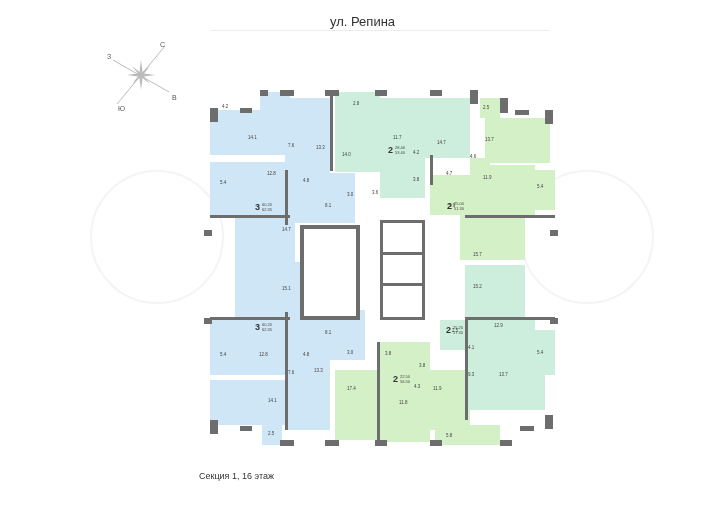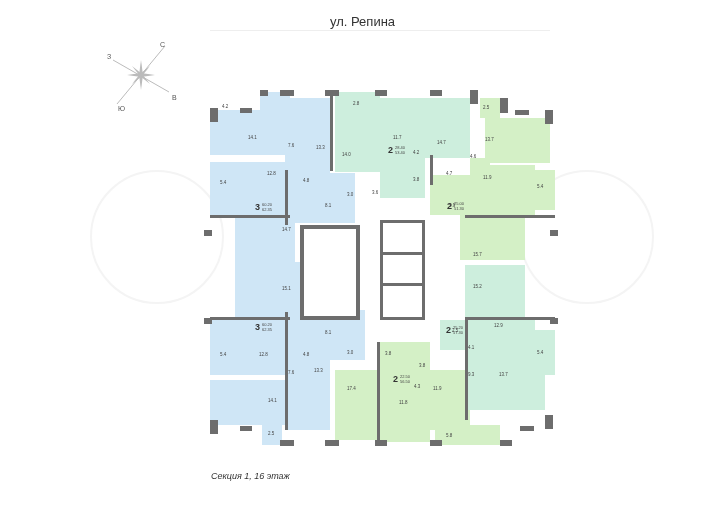--- a/index.html
+++ b/index.html
@@ -1,21 +1,21 @@
 <!DOCTYPE html>
 <html><head>
 <meta charset="utf-8">
 <style>
   html,body{margin:0;padding:0;background:#fff;}
   body{width:720px;height:508px;position:relative;overflow:hidden;font-family:"Liberation Sans",sans-serif;}
   .abs{position:absolute;}
   .street{left:330px;top:14px;font-size:13px;color:#333;}
   .street-line{left:210px;top:30px;width:340px;height:1px;background:#eee;}
   .compass-lbl{font-size:7px;color:#555;}
-  .footer{left:211px;top:471px;font-size:9px;color:#333;font-style:italic;}
+  .footer{left:199px;top:471px;font-size:9px;color:#333;}
   .plan{left:200px;top:80px;width:360px;height:380px;}
   .room{position:absolute;}
   .blue{background:#cfe6f6;}
   .green{background:#cdeedd;}
   .lgreen{background:#d4f0c6;}
   .wall{position:absolute;background:#6d6d6d;}
   .core{position:absolute;border:4px solid #6d6d6d;background:#fff;box-sizing:border-box;}
   .lbl{position:absolute;font-size:4.5px;color:#444;}
   .apt{position:absolute;display:flex;align-items:center;gap:2px;}
   .apt .rooms{font-size:9px;font-weight:bold;color:#333;}

